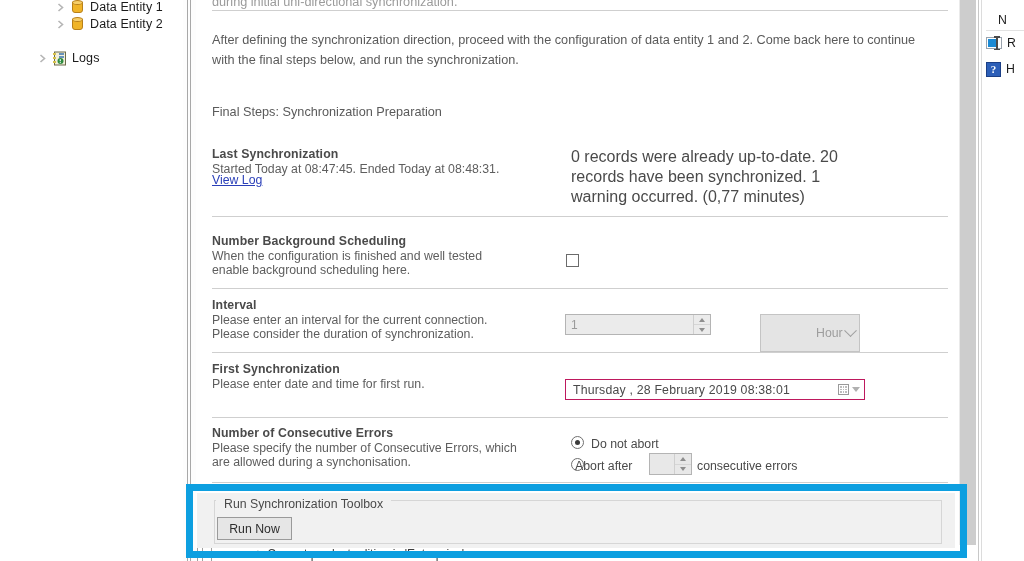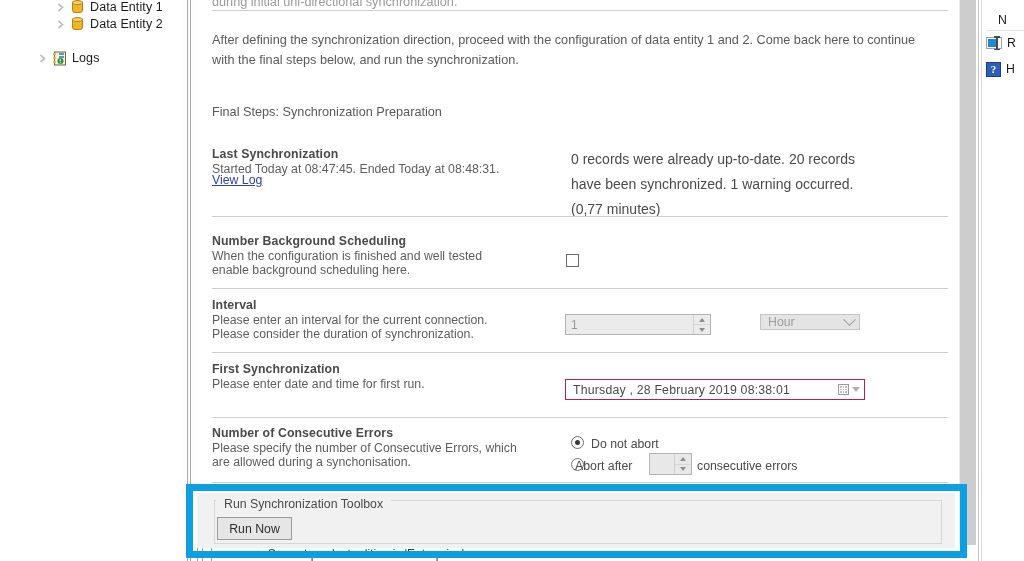--- a/index.html
+++ b/index.html
@@ -31,21 +31,21 @@
   .splitter .l2{position:absolute;left:7px;top:0;width:1px;height:561px;background:#a8a8a8;}
 
   
   .content{position:absolute;left:197px;top:0;width:762px;height:545px;background:#fff;overflow:hidden;}
   .cwrap{position:relative;width:762px;}
   .para{position:absolute;color:#5a5a5a;font-size:12.7px;line-height:20px;}
   .hr{position:absolute;height:1px;background:#cfcfcf;}
 
   .sec-title{position:absolute;font-size:12.3px;font-weight:bold;color:#4a4a4a;letter-spacing:.1px;}
   .sec-desc{position:absolute;font-size:12.3px;color:#5e5e5e;line-height:15px;}
-  .sec-right{position:absolute;font-size:14px;color:#4a4a4a;line-height:25px;}
+  .sec-right{position:absolute;font-size:16px;color:#4a4a4a;line-height:20px;}
   .viewlog{position:absolute;font-size:12.3px;color:#2a3fb8;text-decoration:underline;cursor:pointer;}
 
   
   .cbx{position:absolute;width:13px;height:13px;border:1px solid #6b6b6b;background:#fff;box-sizing:border-box;}
 
   
   .nud{position:absolute;border:1px solid #b4b4b4;background:#ebebeb;box-sizing:border-box;display:flex;align-items:stretch;}
   .nud .val{flex:1;display:flex;align-items:center;padding-left:5px;font-size:12px;color:#9a9a9a;}
   .nud .spin{width:16px;border-left:1px solid #cfcfcf;display:flex;flex-direction:column;}
   .nud .spin div{flex:1;display:flex;align-items:center;justify-content:center;}
@@ -208,21 +208,21 @@
         <div class="spin">
           <div>
               <span class="tri-up"></span>
             </div>
           <div>
               <span class="tri-dn"></span>
             </div>
         </div>
       </div>
 
-      <div class="combo" style="left:563px;top:314px;width:100px;height:16px;">
+      <div class="combo" style="left:563px;top:314px;width:100px;height:38px;padding-left:48px;">
         <div class="ctxt">Hour</div>
         <div class="carr">
             <span class="chev-dn"></span>
           </div>
       </div>
 
       <div class="hr" style="left:15px;top:352px;width:736px;"></div>
 
       <div class="sec-title" style="left:15px;top:362px;">First Synchronization</div>
       <div class="sec-desc" style="left:15px;top:377px;">Please enter date and time for first run.</div>

